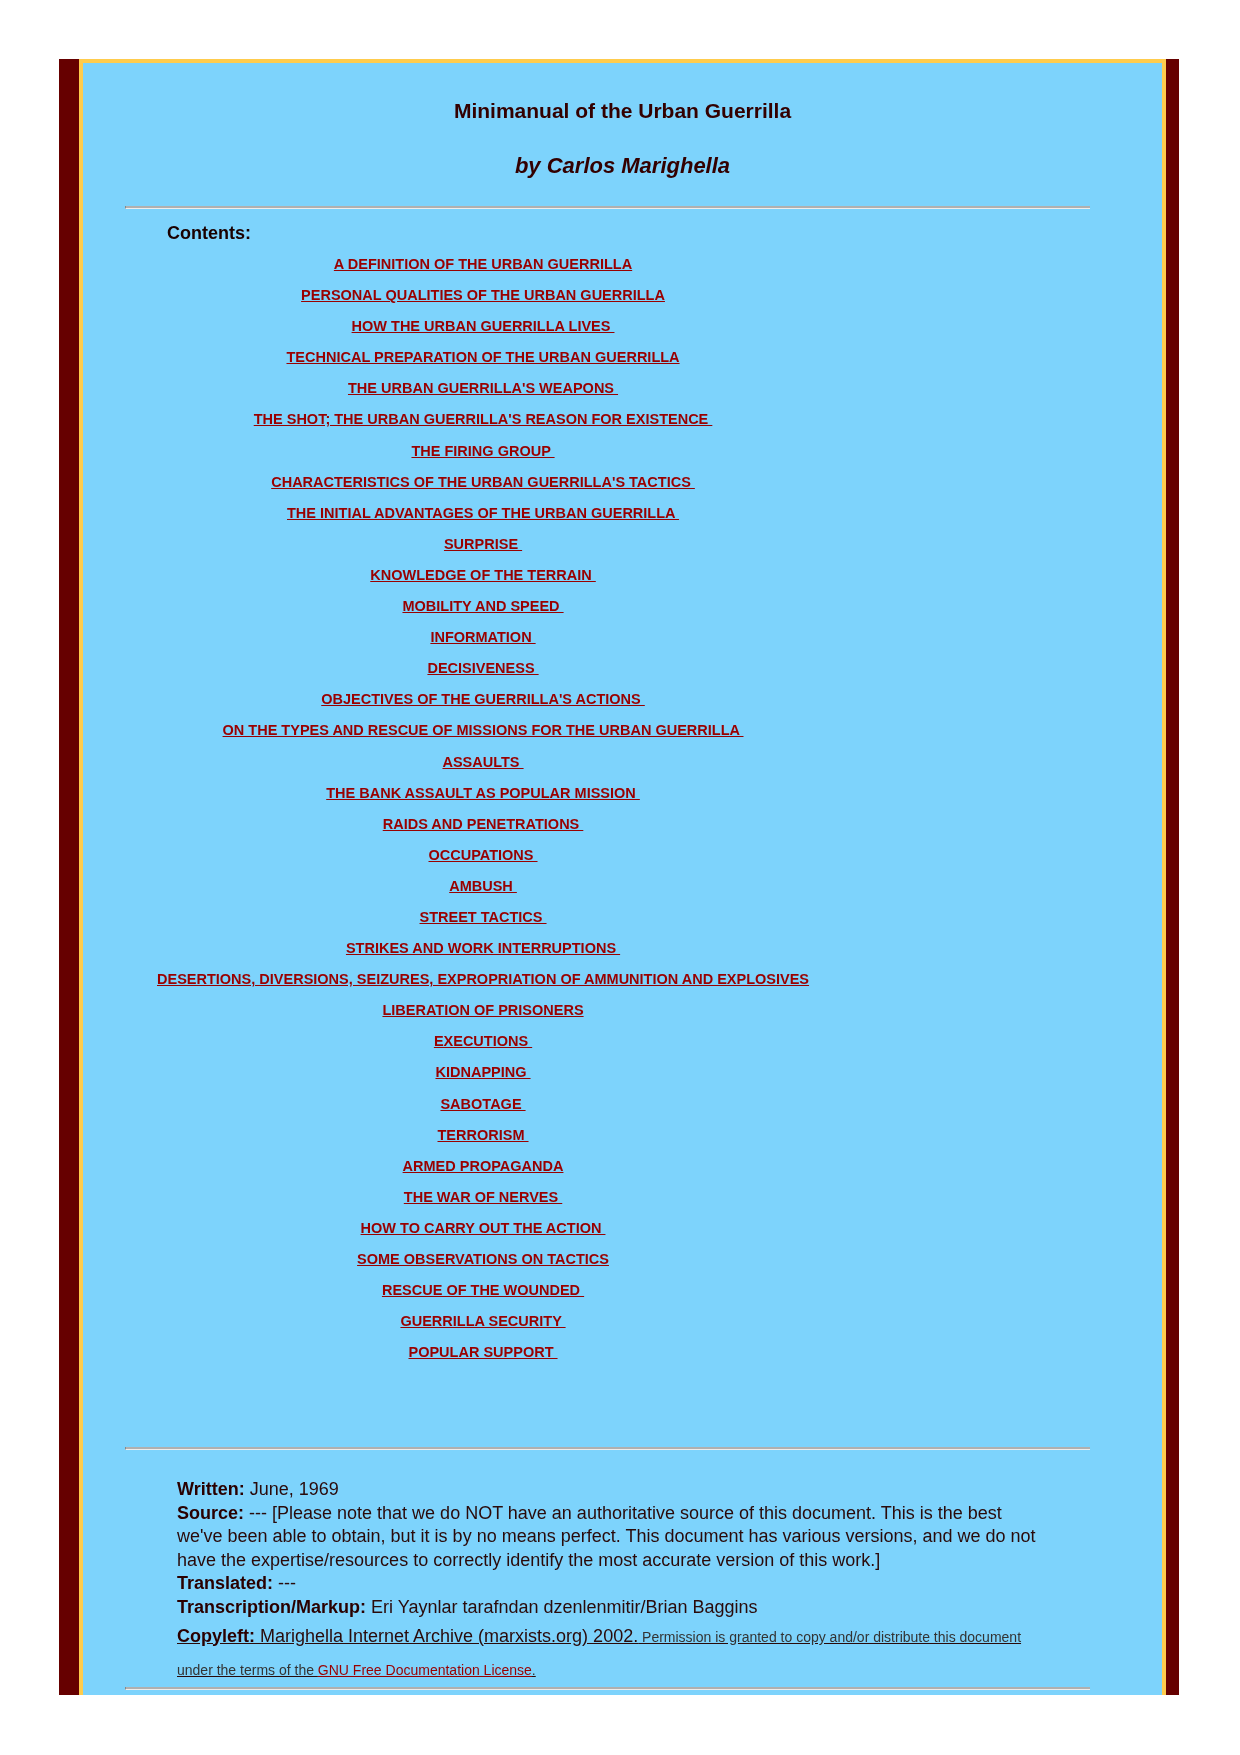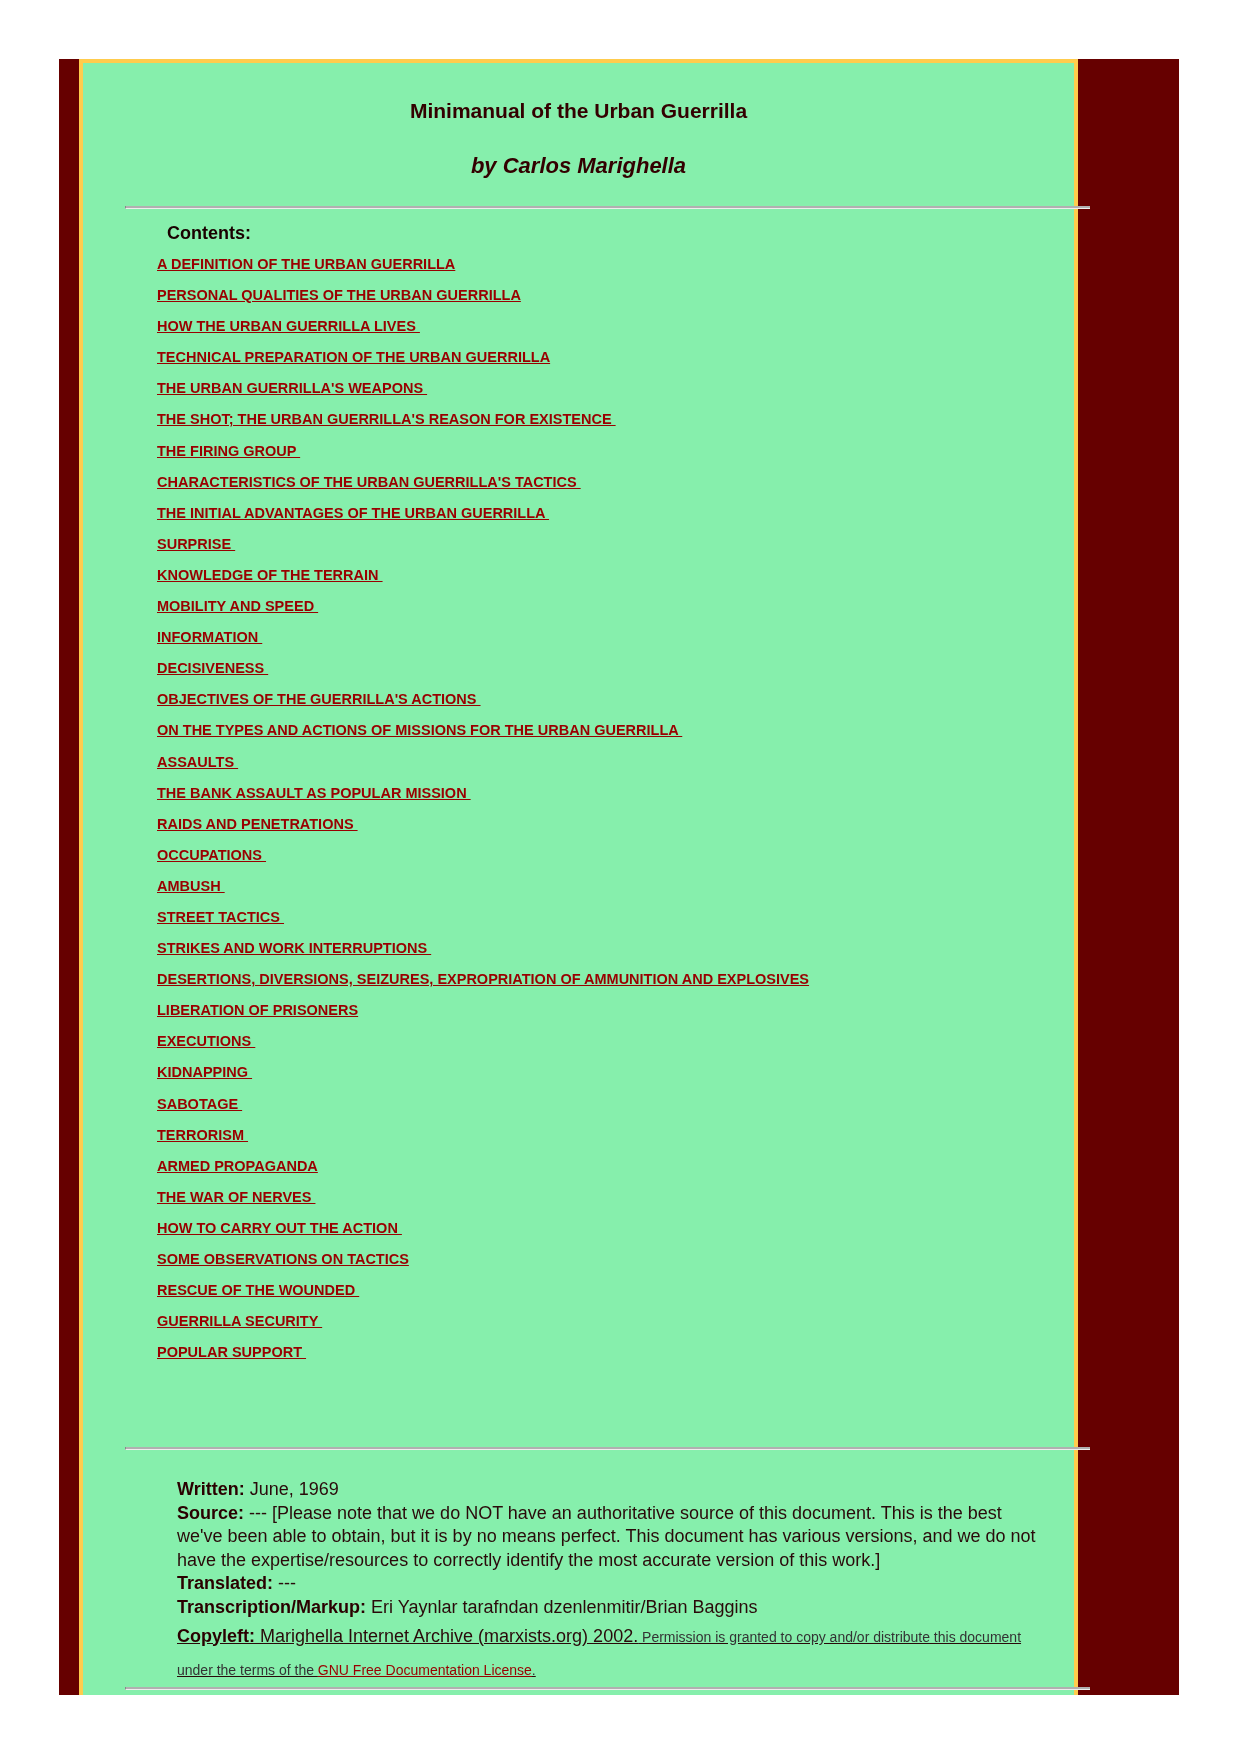--- a/index.html
+++ b/index.html
@@ -19,23 +19,23 @@
     left: 59px;
     top: 59px;
     width: 1120px;
     height: 1636px;
     background: #660000;
   }
   .page-inner {
     position: absolute;
     left: 20px;
     top: 0;
-    width: 999px;
+    width: 1087px;
     height: 1636px;
-    background: #86efac;
+    background: #7dd3fc;
     border-top: 4px solid #ffcc4d;
     border-left: 4px solid #ffcc4d;
     border-right: 4px solid #ffcc4d;
     box-sizing: border-box;
   }
   .title {
     position: absolute;
     left: 0;
     right: 0;
     text-align: center;
@@ -65,20 +65,21 @@
     font-weight: bold;
     color: #1a0000;
   }
   .toc {
     position: absolute;
     left: 74px;
     top: 191px;
     margin: 0;
     padding: 0;
     list-style: none;
+    text-align: center;
   }
   .toc li {
     height: 31.1px;
     line-height: 20px;
   }
   .toc a {
     font-size: 14.5px;
     font-weight: bold;
     color: #990000;
     text-decoration: underline;
@@ -127,21 +128,21 @@
       <li><a href="#">THE SHOT; THE URBAN GUERRILLA'S REASON FOR EXISTENCE </a></li>
       <li><a href="#">THE FIRING GROUP </a></li>
       <li><a href="#">CHARACTERISTICS OF THE URBAN GUERRILLA'S TACTICS </a></li>
       <li><a href="#">THE INITIAL ADVANTAGES OF THE URBAN GUERRILLA </a></li>
       <li><a href="#">SURPRISE </a></li>
       <li><a href="#">KNOWLEDGE OF THE TERRAIN </a></li>
       <li><a href="#">MOBILITY AND SPEED </a></li>
       <li><a href="#">INFORMATION </a></li>
       <li><a href="#">DECISIVENESS </a></li>
       <li><a href="#">OBJECTIVES OF THE GUERRILLA'S ACTIONS </a></li>
-      <li><a href="#">ON THE TYPES AND ACTIONS OF MISSIONS FOR THE URBAN GUERRILLA </a></li>
+      <li><a href="#">ON THE TYPES AND RESCUE OF MISSIONS FOR THE URBAN GUERRILLA </a></li>
       <li><a href="#">ASSAULTS </a></li>
       <li><a href="#">THE BANK ASSAULT AS POPULAR MISSION </a></li>
       <li><a href="#">RAIDS AND PENETRATIONS </a></li>
       <li><a href="#">OCCUPATIONS </a></li>
       <li><a href="#">AMBUSH </a></li>
       <li><a href="#">STREET TACTICS </a></li>
       <li><a href="#">STRIKES AND WORK INTERRUPTIONS </a></li>
       <li><a href="#">DESERTIONS, DIVERSIONS, SEIZURES, EXPROPRIATION OF AMMUNITION AND EXPLOSIVES</a></li>
       <li><a href="#">LIBERATION OF PRISONERS</a></li>
       <li><a href="#">EXECUTIONS </a></li>

